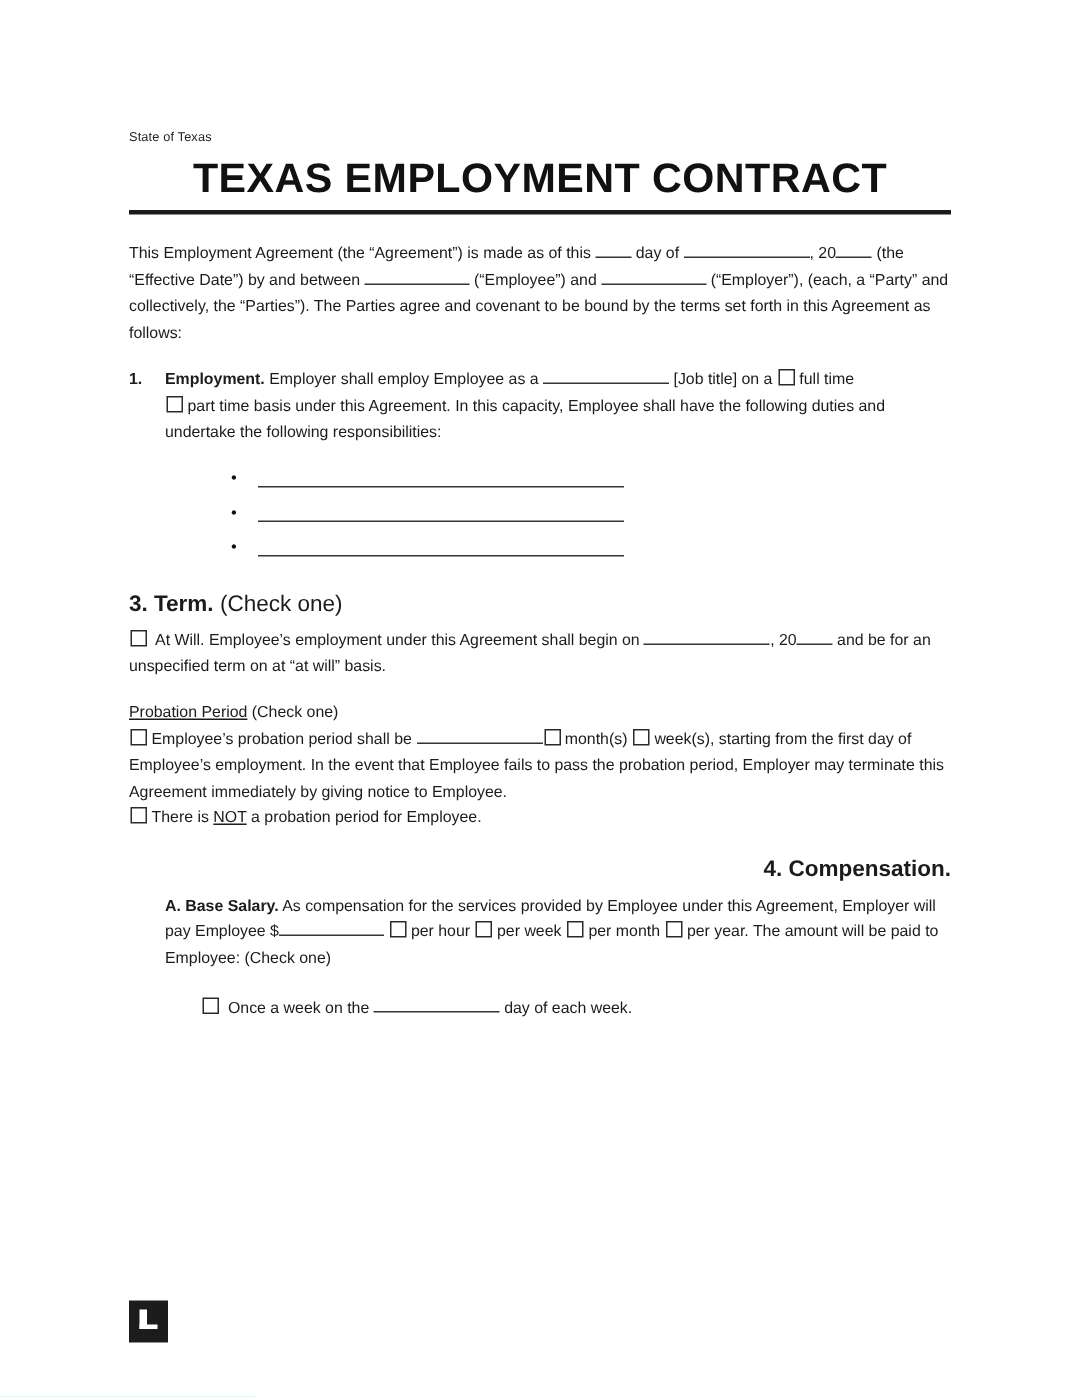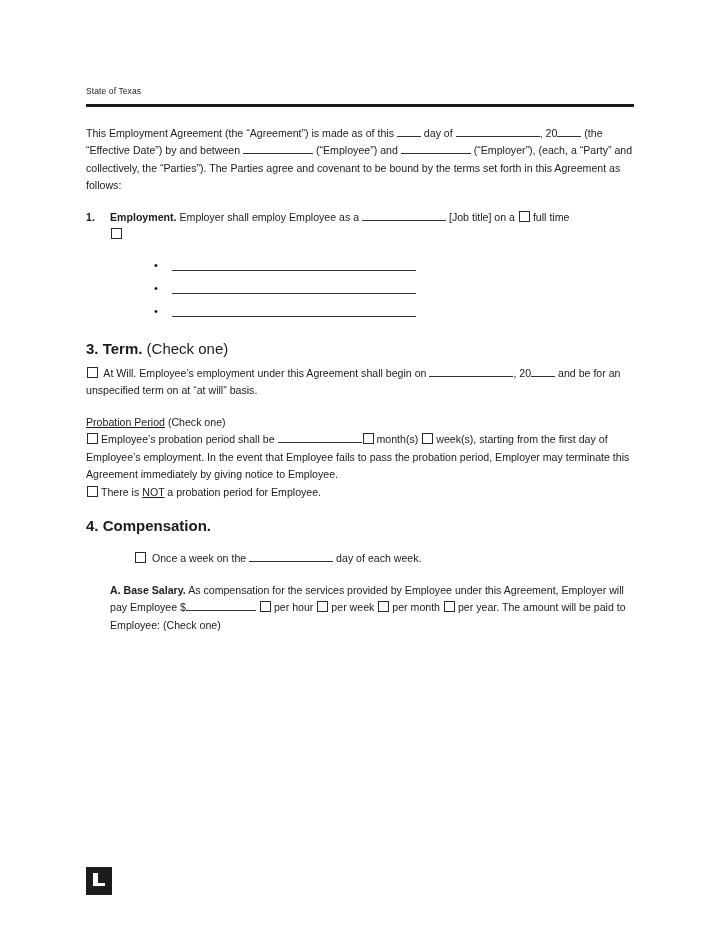--- a/index.html
+++ b/index.html
@@ -167,20 +167,21 @@
 </head>
 <body>
 
 <div class="page">
   <div class="sheet"></div>
 
   <div class="content">
 
     <div class="state-line">State of Texas</div>
 
+    <h1 class="doc-title">TEXAS EMPLOYMENT CONTRACT</h1>
     <hr class="title-rule">
 
     <p class="body">
       <span>This Employment Agreement (the “Agreement”) is made as of this</span>
       <span class="blank b-xs"></span>
       <span>day of</span>
       <span class="blank b-lg"></span><span>, 20</span><span class="blank b-xs"></span>
       <span>(the “Effective Date”) by and between</span>
       <span class="blank b-md"></span>
       <span>(“Employee”) and</span>
@@ -189,21 +190,21 @@
     </p>
 
     <div class="numbered">
       <span class="num">1.</span>
       <b>Employment.</b>
       <span>Employer shall employ Employee as a</span>
       <span class="blank b-lg"></span>
       <span>[Job title] on a</span>
       <span class="cb"></span><span>full time</span>
       <br>
-      <span class="cb"></span>
+      <span class="cb"></span><span>part time basis under this Agreement. In this capacity, Employee shall have the following duties and undertake the following responsibilities:</span>
     </div>
 
     <ul class="blanks">
       <li>
           <span class="bullet">•</span>
           <span class="rule"></span>
         </li>
       <li>
           <span class="bullet">•</span>
           <span class="rule"></span>
@@ -236,36 +237,36 @@
       <br>
       <span class="cb"></span><span>Employee’s probation period shall be</span>
       <span class="blank b-lg"></span><span class="cb"></span><span>month(s)</span>
       <span class="cb"></span><span>week(s), starting from the first day of Employee’s employment. In the event that Employee fails to pass the probation period, Employer may terminate this Agreement immediately by giving notice to Employee.</span>
       <br>
       <span class="cb"></span><span>There is</span>
       <span class="underline">NOT</span>
       <span>a probation period for Employee.</span>
     </p>
 
-    <p class="section-head" style="margin-top:16px;">4. Compensation.</p>
-
-    <p class="body indent-b" style="margin-top:16px;">
-      <span class="cb"></span>
-      <span>Once a week on the</span>
-      <span class="blank b-lg"></span>
-      <span>day of each week.</span>
-    </p>
+    <p class="section-head" style="margin-top:16px;text-align:right;">4. Compensation.</p>
 
     <p class="body indent-a">
       <b>A. Base Salary.</b>
       <span>As compensation for the services provided by Employee under this Agreement, Employer will pay Employee $</span><span class="blank b-md"></span>
       <span class="cb"></span><span>per hour</span>
       <span class="cb"></span><span>per week</span>
       <span class="cb"></span><span>per month</span>
       <span class="cb"></span><span>per year. The amount will be paid to Employee: (Check one)</span>
     </p>
 
+    <p class="body indent-b" style="margin-top:16px;">
+      <span class="cb"></span>
+      <span>Once a week on the</span>
+      <span class="blank b-lg"></span>
+      <span>day of each week.</span>
+    </p>
+
   </div>
 
   <div class="logo">
     <div class="mark"></div>
   </div>
 </div>
 
 </body></html>

